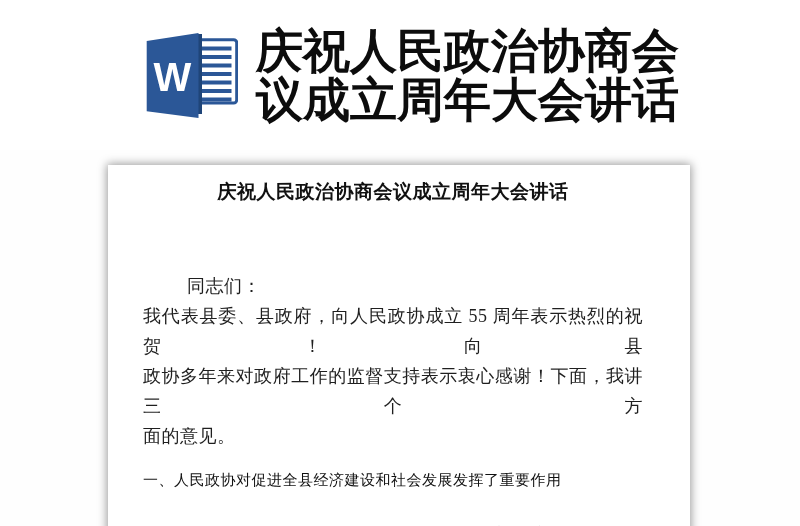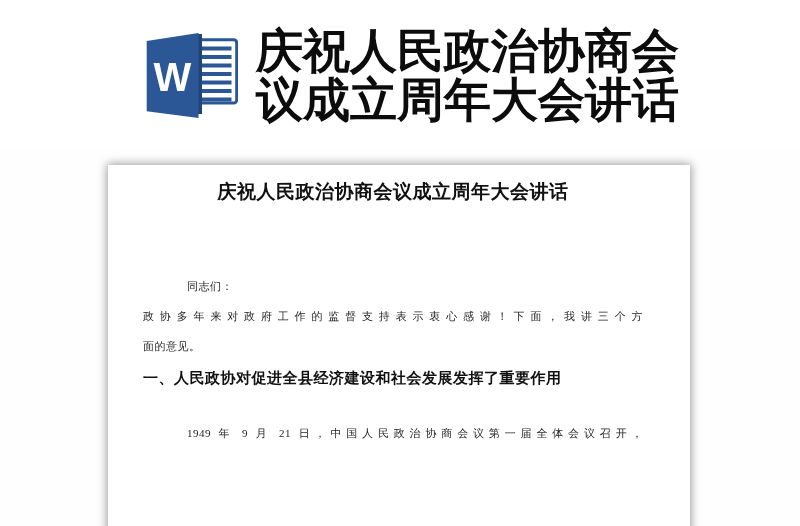--- a/index.html
+++ b/index.html
@@ -58,36 +58,36 @@
     text-align: center;
     font-weight: bold;
     font-size: 19px;
     line-height: 27px;
     color: #111111;
     margin: 0 0 66px 0;
     letter-spacing: 0.5px;
   }
   .line {
     width: 500px;
-    font-size: 11px;
+    font-size: 18px;
     line-height: 30px;
     color: #1f1f1f;
     letter-spacing: 0.5px;
     margin: 0;
   }
   .indent { text-indent: 44px; }
   .j { text-align: justify; text-align-last: justify; }
   .section-heading {
     width: 500px;
     font-family: "Liberation Sans", "DejaVu Sans", sans-serif;
-    font-weight: bold;
+    font-weight: normal;
     font-size: 15px;
     line-height: 30px;
     color: #111111;
-    margin: 2px 0 25px 0;
+    margin: 14px 0 25px 0;
     letter-spacing: 0.5px;
   }
 </style>
 </head>
 <body>
 
 <div class="screen">
 
   <div class="header">
     <svg class="word-icon" viewBox="0 0 92 89" xmlns="http://www.w3.org/2000/svg">
@@ -112,20 +112,21 @@
     </svg>
 
     <div class="header-title">庆祝人民政治协商会议成立周年大会讲话</div>
   </div>
 
   <div class="page">
     <div class="doc-title">庆祝人民政治协商会议成立周年大会讲话</div>
 
     <p class="line indent">同志们：</p>
 
+    <div class="line j">我代表县委、县政府，向人民政协成立 55 周年表示热烈的祝贺！向县</div>
     <div class="line j">政协多年来对政府工作的监督支持表示衷心感谢！下面，我讲三个方</div>
     <div class="line">面的意见。</div>
 
     <div class="section-heading">一、人民政协对促进全县经济建设和社会发展发挥了重要作用</div>
 
     <div class="line indent j">1949 年 9 月 21 日，中国人民政治协商会议第一届全体会议召开，</div>
   </div>
 
 </div>
 

